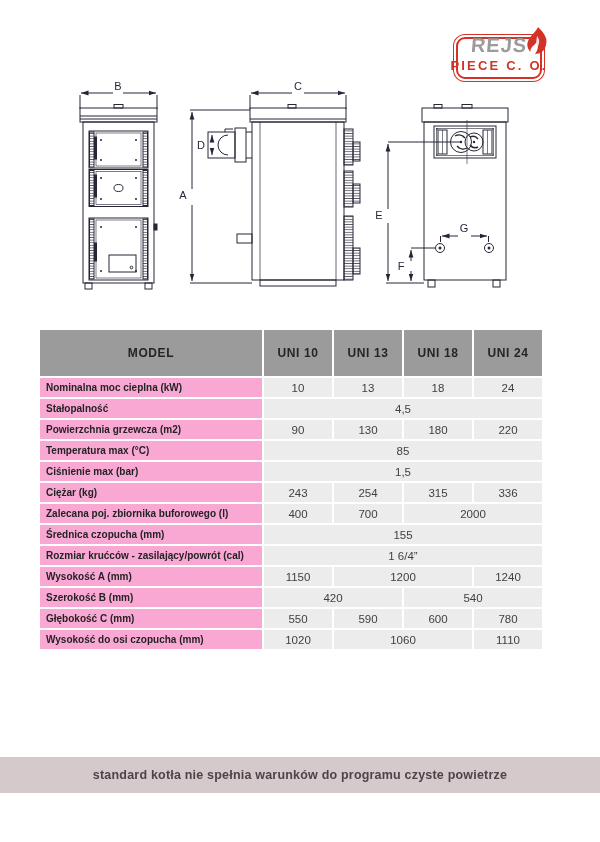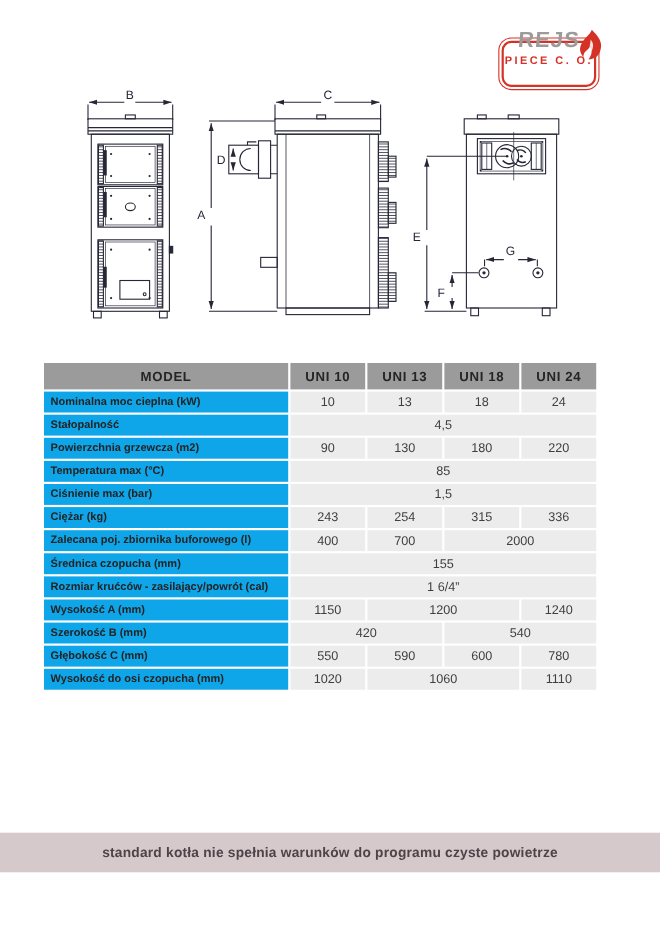--- a/index.html
+++ b/index.html
@@ -9,35 +9,35 @@
 
   
   .logo{ position:absolute; left:452px; top:30px; width:96px; height:54px; }
   .logo-frame{ position:absolute; left:4px; top:7px; width:82px; height:38px;
     border:2px solid var(--accent); border-radius:9px;
     box-shadow:0 0 0 2px #fff, 0 0 0 3px var(--accent);
     background:#fff; display:flex; flex-direction:column; align-items:center; justify-content:flex-end; }
   .logo-brand{ font-size:20px; font-weight:bold; color:#9b9b9b; letter-spacing:1px;
     line-height:20px; transform:skewX(-5deg); }
   .logo-divider{ width:96%; height:2px; background:var(--accent); margin-top:1px; }
-  .logo-sub{ font-size:10px; font-weight:bold; color:var(--accent); letter-spacing:2.2px;
-    padding:2px 0 16px; white-space:nowrap; }
+  .logo-sub{ font-size:13px; font-weight:bold; color:var(--accent); letter-spacing:2.2px;
+    padding:2px 0 4px; white-space:nowrap; }
   .logo-flame{ position:absolute; right:-1px; top:-3px; width:24px; height:30px; }
 
   
   .drawings{ position:absolute; left:30px; top:75px; width:540px; height:222px; }
   .drawings svg{ display:block; }
   .drawings text{ fill:var(--ink); font-family:"Liberation Sans",sans-serif; font-size:11px; }
 
   
   .spec{ position:absolute; left:38px; top:328px; }
   table{ border-collapse:separate; border-spacing:2px; table-layout:fixed; }
   thead th{ background:#9b9b9b; color:#252525; font-size:12px; font-weight:bold;
-    padding:5px 2px; letter-spacing:0.6px; }
-  tbody th.rowlabel{ background:#0ea5e9; color:#232323; font-size:10px; font-weight:bold;
+    padding:16px 2px; letter-spacing:0.6px; }
+  tbody th.rowlabel{ background:#f9a8d4; color:#232323; font-size:10px; font-weight:bold;
     text-align:left; padding:4px 4px 4px 6px; white-space:nowrap; }
   tbody td{ background:#ececec; color:#3f3f3f; font-size:11.5px; text-align:center;
     padding:0 2px; }
 
   
   .footer-bar{ position:absolute; left:0; top:757px; width:600px; height:36px;
     background:var(--bar); display:flex; align-items:center; justify-content:center;text-align:right; }
   .footer-text{ font-size:12.5px; font-weight:bold; color:#4c4449; letter-spacing:0.2px; }
 </style>
 </head>

